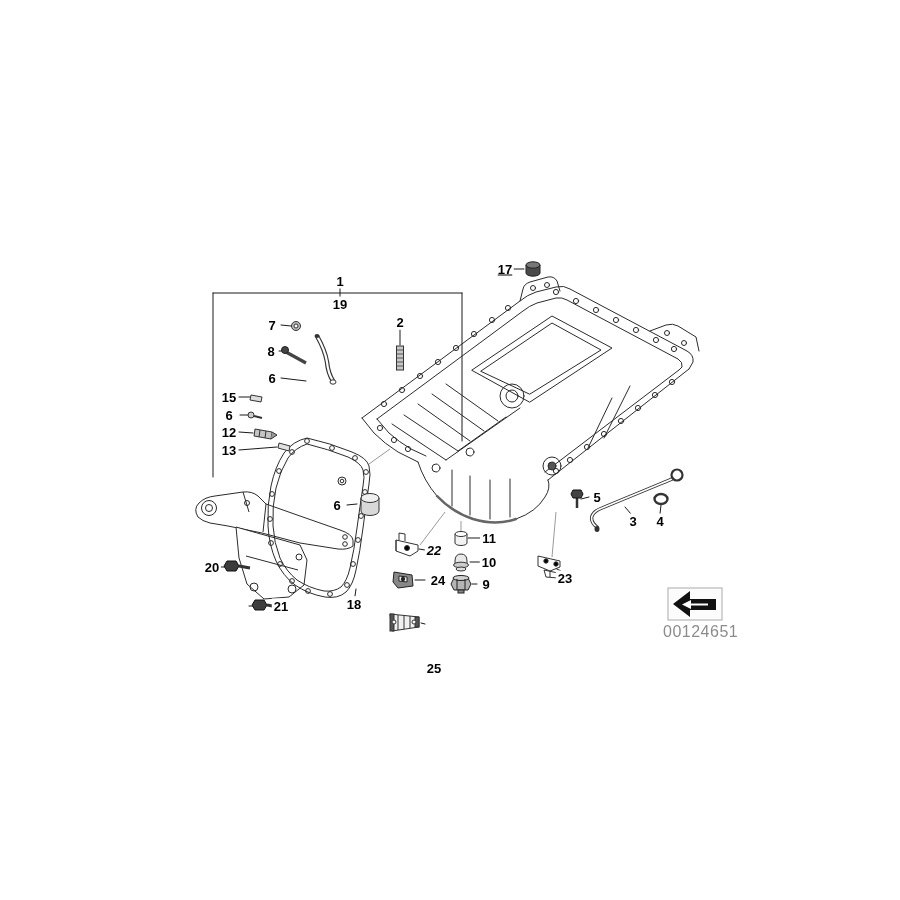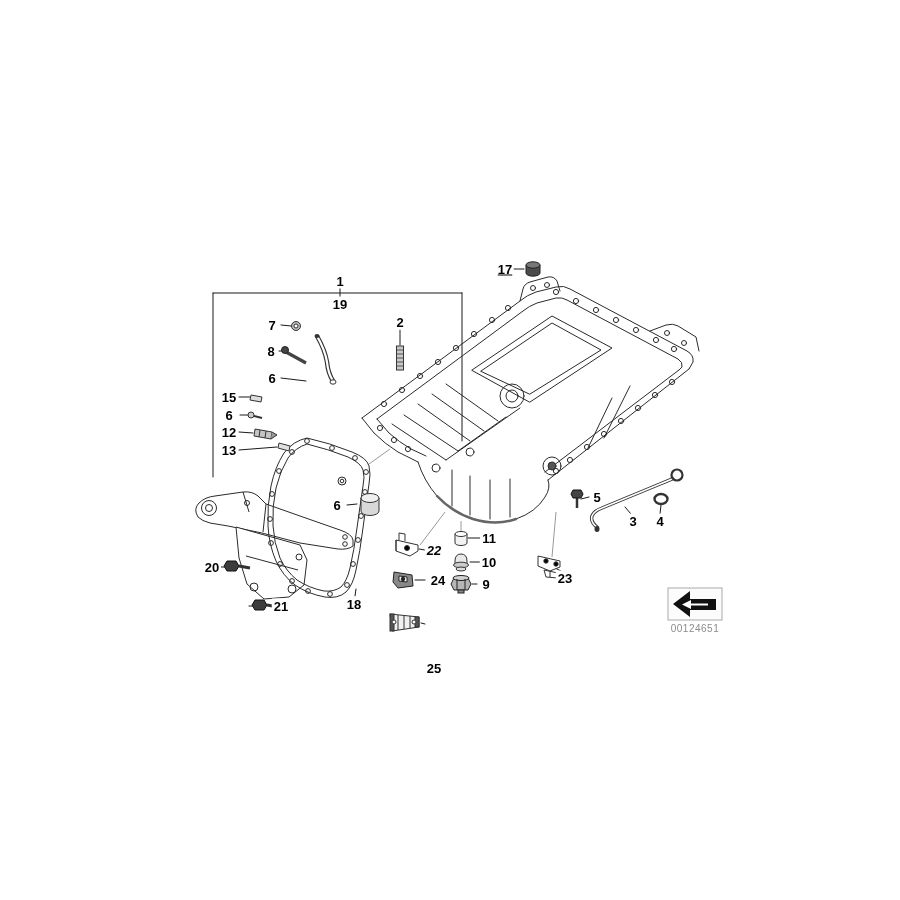--- a/index.html
+++ b/index.html
@@ -22,21 +22,21 @@
     line-height:1;
     padding:1px 2px;
     background:#ffffff;
     cursor:pointer;
     user-select:none;
   }
   #footer-id{
     position:absolute;
     left:663px;top:623px;width:64px;
     text-align:center;
-    font-size:10px;
+    font-size:16px;
     letter-spacing:0.5px;
     color:#8c8c8c;
   }
 </style>
 </head>
 <body>
 
 <div id="canvas">
 
   <svg id="drawing" width="900" height="900" viewBox="0 0 900 900">

